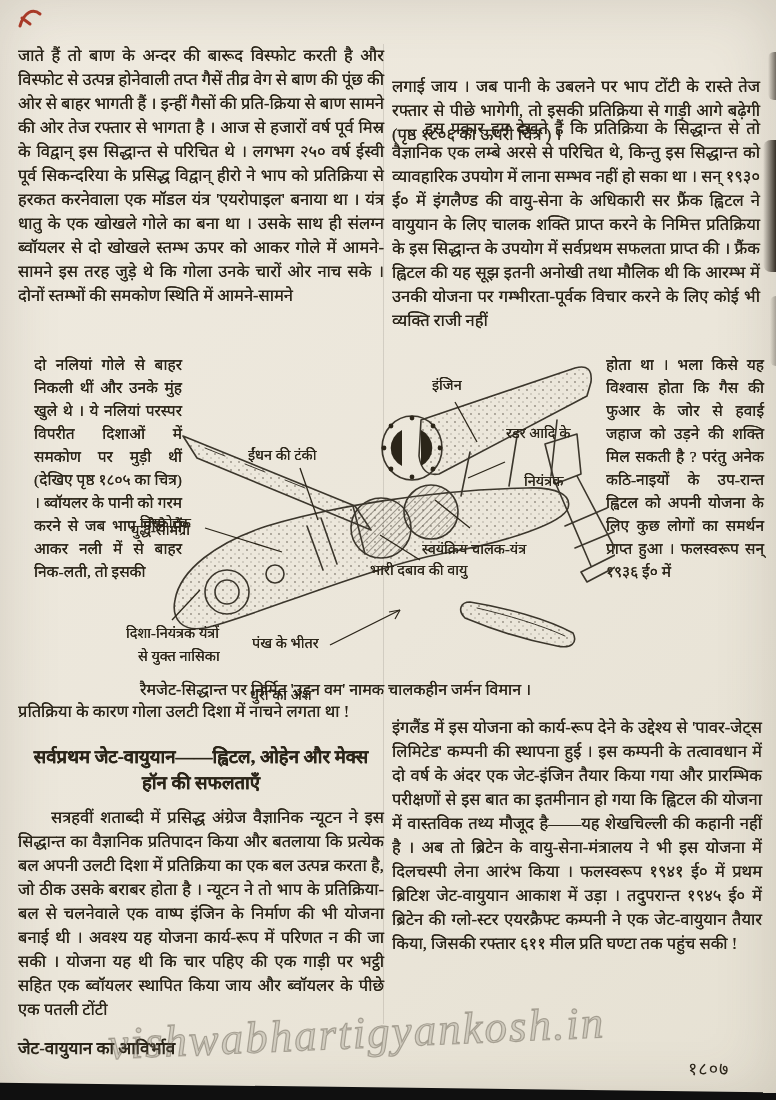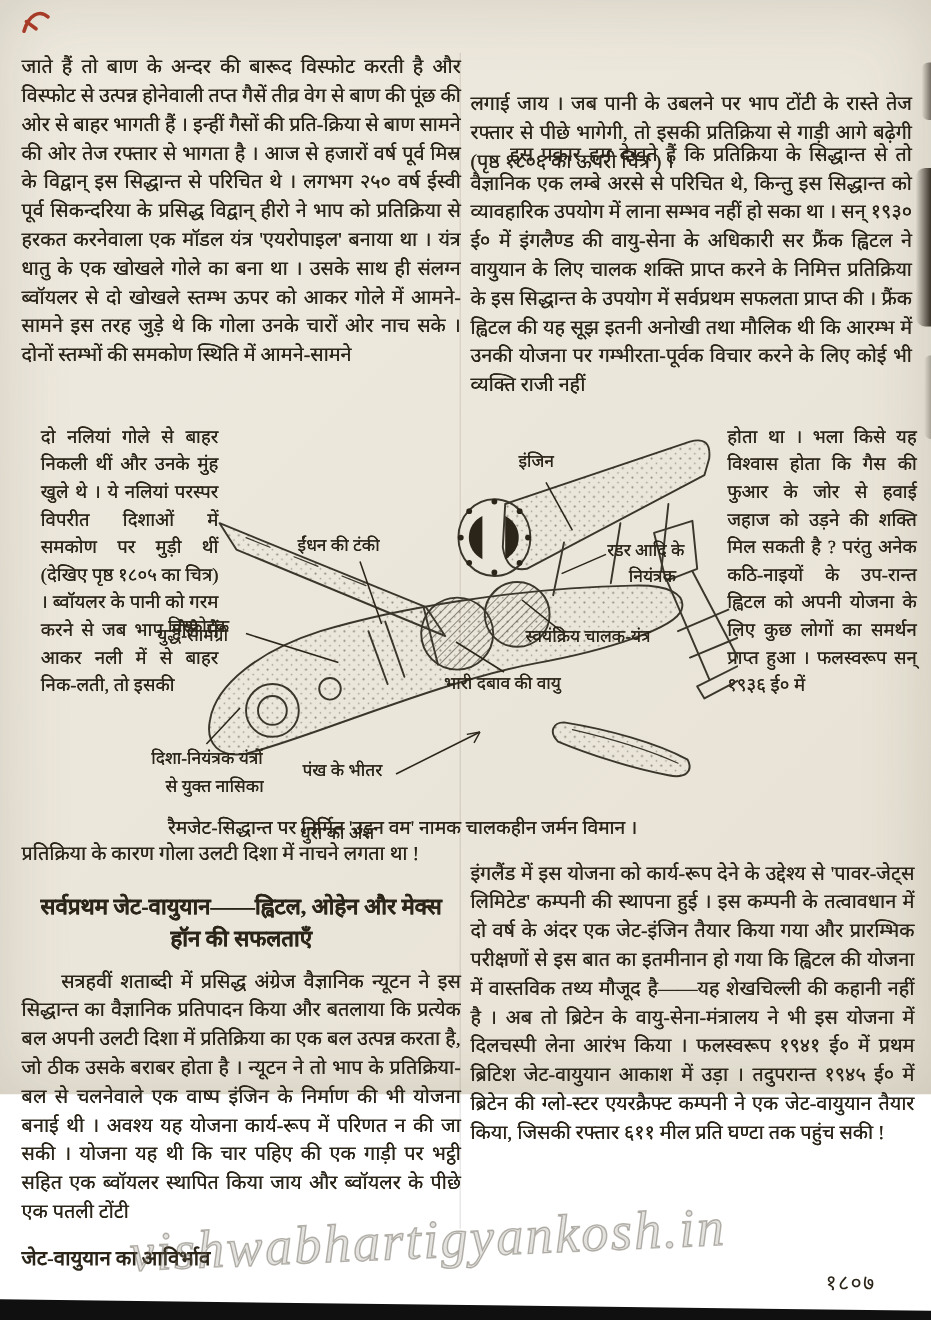--- a/index.html
+++ b/index.html
@@ -1,18 +1,18 @@
 <!DOCTYPE html>
 <html><head>
 <meta charset="utf-8">
 <style>
   html,body{margin:0;padding:0;}
   body{width:776px;height:1100px;overflow:hidden;
        font-family:"Liberation Serif","DejaVu Serif",serif;}
-  .paper{position:relative;width:776px;height:912px;
+  .paper{position:relative;width:776px;height:1100px;
          background:linear-gradient(135deg,#efeadf 0%,#ebe6da 55%,#e6e1d3 100%);
          color:#2b2519;box-shadow:inset 0 0 60px rgba(90,80,60,.18);}
   .blk{position:absolute;font-size:16.5px;line-height:24px;text-align:justify;
        color:#2b2519;text-shadow:0 0 .4px #2b2519;}
   .narrow{font-size:15.5px;line-height:23px;}
   .indent{text-indent:2em;}
   .heading{position:absolute;font-weight:bold;font-size:18.5px;line-height:26px;
            text-align:center;text-shadow:0 0 .5px #2b2519;}
   .divider{position:absolute;width:1px;background:rgba(60,50,40,.14);}
   .fig-label{position:absolute;font-size:14.5px;line-height:18px;white-space:nowrap;
@@ -116,25 +116,25 @@
       <path d="M345,172 L310,144"></path>
       <path d="M295,204 L255,179"></path>
       <path d="M47,264 L75,234"></path>
       <path d="M205,289 L275,254"></path>
       <path d="M275,254 L264,256 M275,254 L270,263" stroke-width="1.2"></path>
     </g>
   </svg>
 
   <div class="fig-label" style="left:432px;top:376px;">इंजिन</div>
   <div class="fig-label" style="left:248px;top:446px;">ईंधन की टंकी</div>
-  <div class="fig-label" style="left:506px;top:450px;">रडर आदि के</div>
+  <div class="fig-label" style="left:506px;top:424px;">रडर आदि के</div>
   <div class="fig-label" style="left:524px;top:472px;">नियंत्रक</div>
   <div class="fig-label" style="left:140px;top:498px;margin-top:16px;">विस्फोटक</div>
   <div class="fig-label" style="left:131px;top:521px;">युद्ध-सामग्री</div>
-  <div class="fig-label" style="left:422px;top:522px;margin-left:16px;">स्वयंक्रिय चालक-यंत्र</div>
+  <div class="fig-label" style="left:422px;top:540px;">स्वयंक्रिय चालक-यंत्र</div>
   <div class="fig-label" style="left:370px;top:561px;">भारी दबाव की वायु</div>
   <div class="fig-label" style="left:126px;top:624px;">दिशा-नियंत्रक यंत्रों</div>
   <div class="fig-label" style="left:138px;top:647px;">से युक्त नासिका</div>
   <div class="fig-label" style="left:252px;top:634px;">पंख के भीतर</div>
   <div class="fig-label" style="left:250px;top:686px;">धुरी का अंश</div>
   <div class="caption" style="left:140px;top:678px;">रैमजेट-सिद्धान्त पर निर्मित 'उड़न वम' नामक चालकहीन जर्मन विमान ।</div>
 
   <div class="footer-left">जेट-वायुयान का आविर्भाव</div>
   <div class="page-num">१८०७</div>
   <div class="watermark">vishwabhartigyankosh.in</div>

